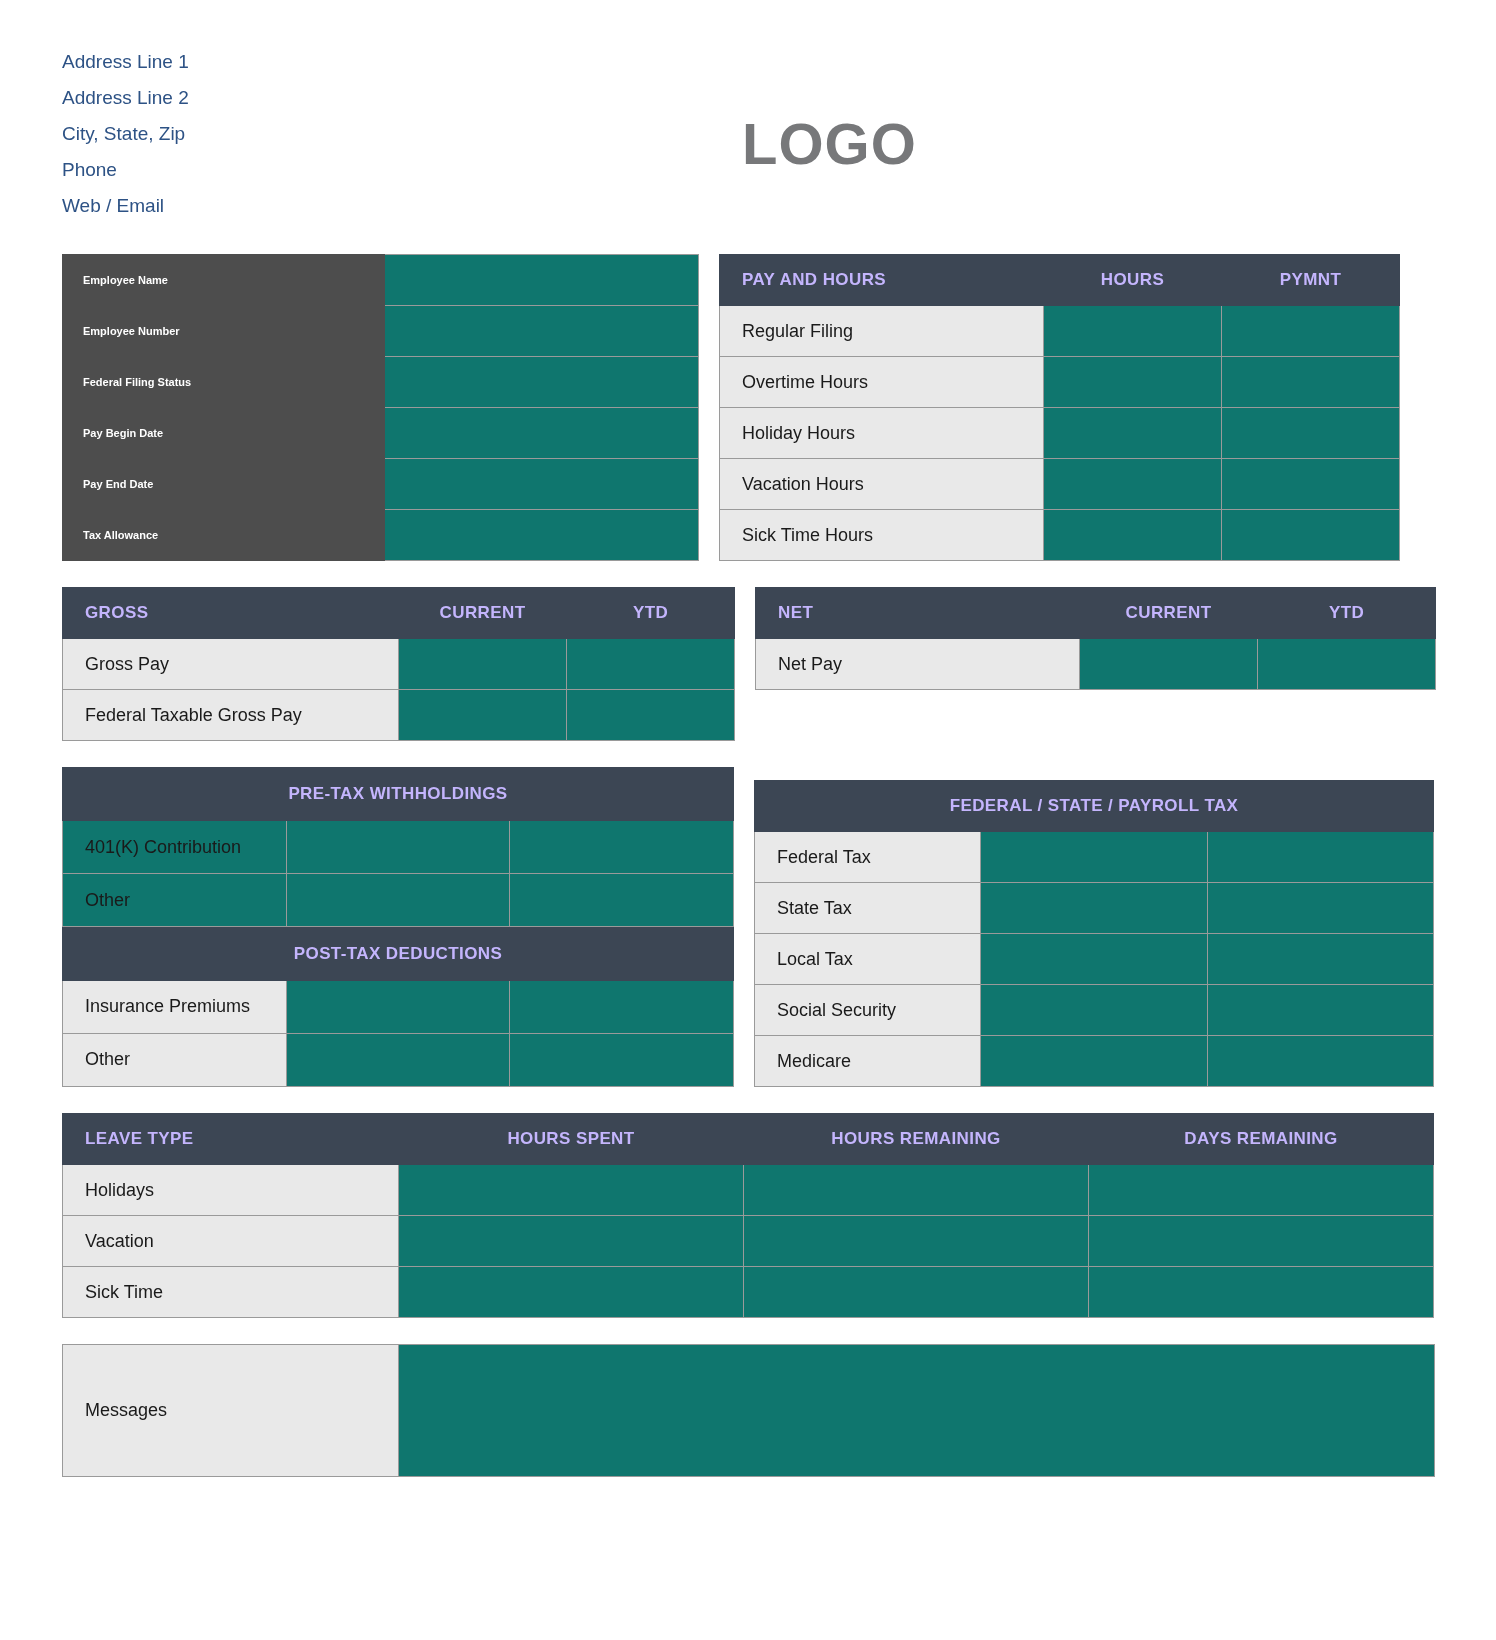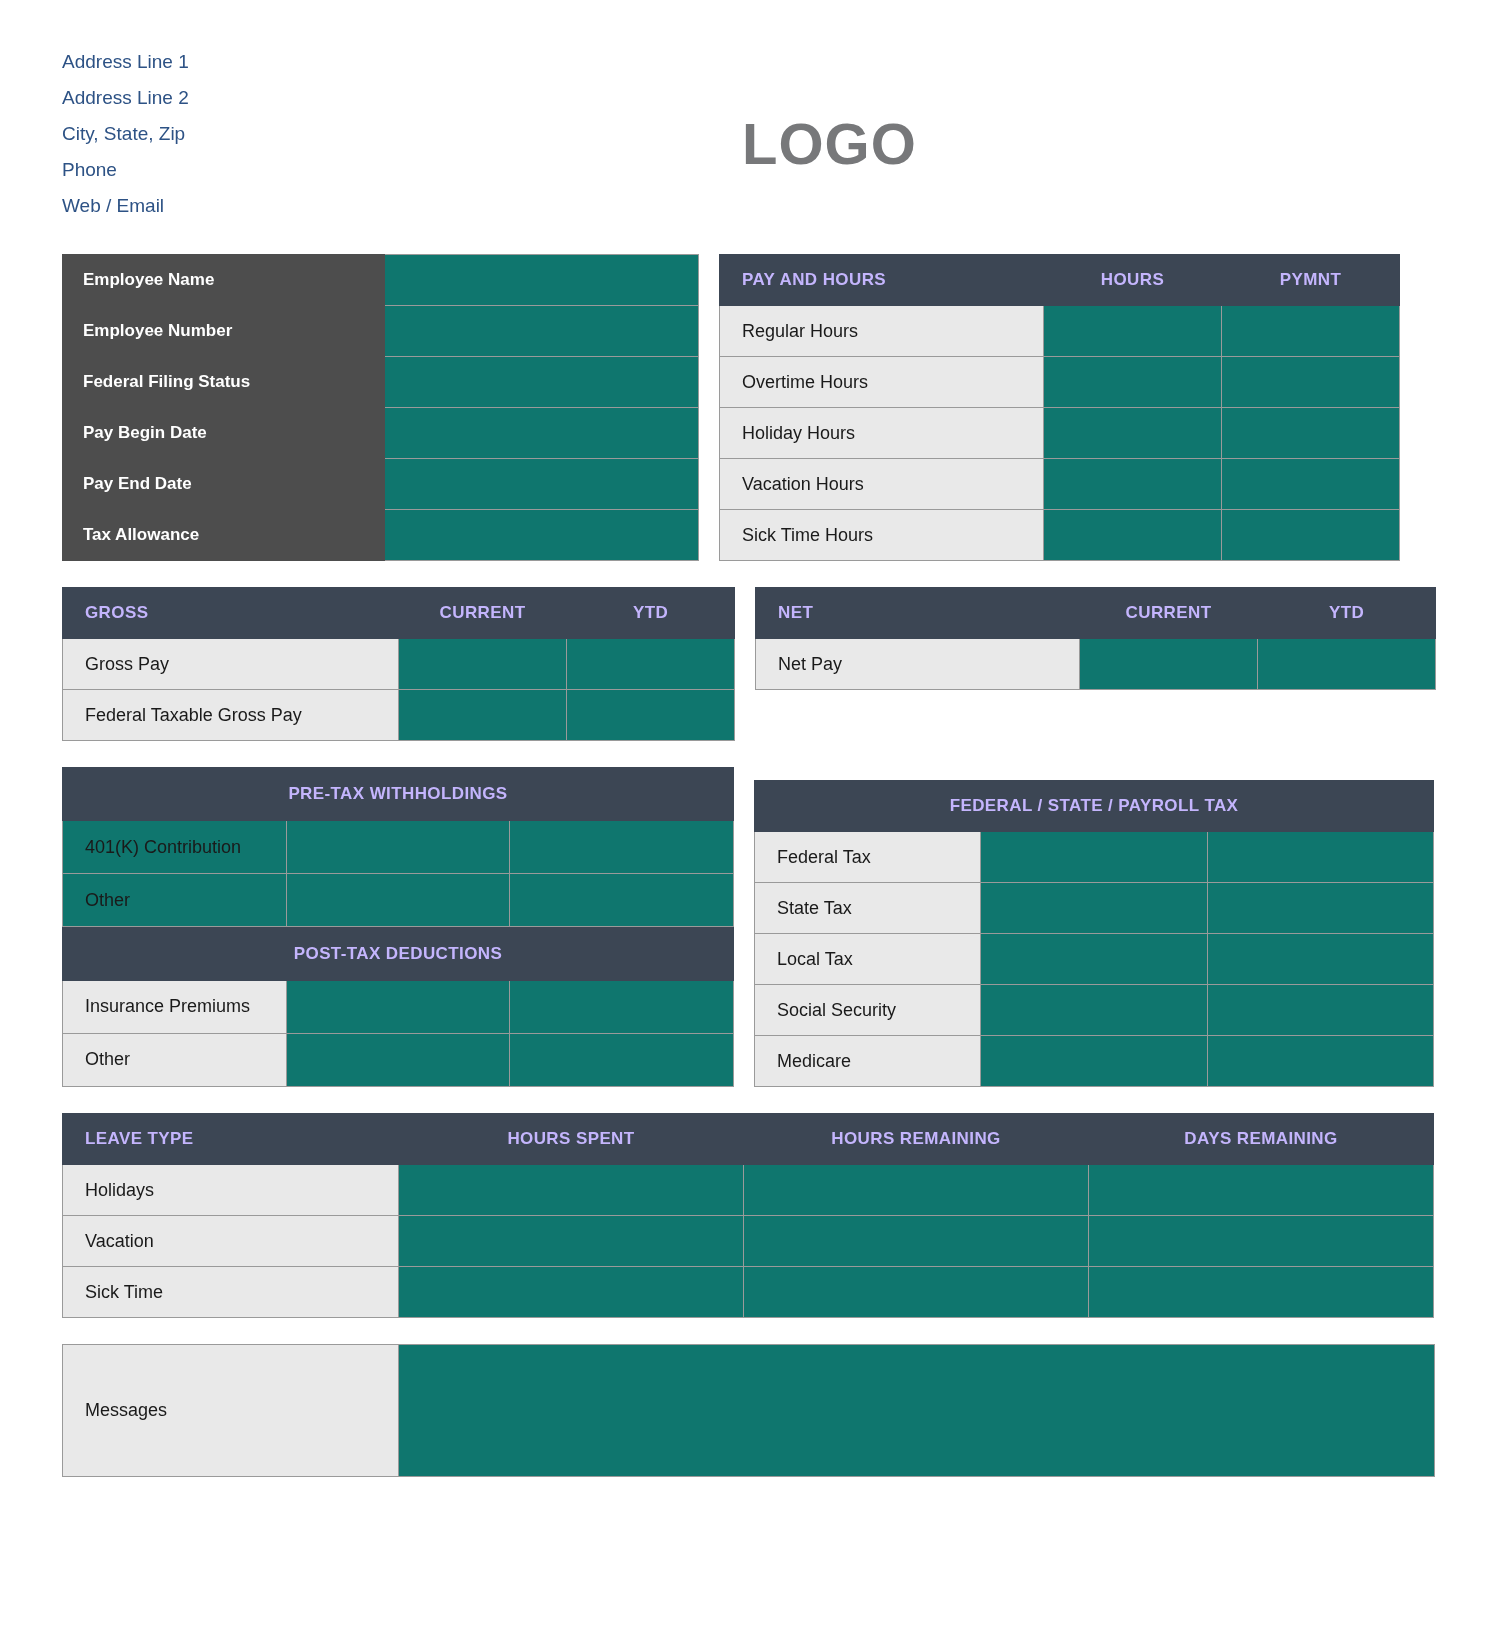--- a/index.html
+++ b/index.html
@@ -77,21 +77,21 @@
     color: #c4b5fd;
     font-weight: bold;
     font-size: 17px;
     letter-spacing: 0.4px;
     border-color: #3c4654;
   }
   td.label-grey {
     background: #4d4d4d;
     color: #ffffff;
     font-weight: bold;
-    font-size: 17px;
+    font-size: 11px;
     border-color: #4d4d4d;
     padding-left: 20px;
   }
   td.tint {
     background: #e9e9e9;
   }
   td.blank {
     background: #0f766e;
   }
   td.nb {
@@ -191,21 +191,21 @@
       </table>
 
     <table class="t-payhours">
       <tbody>
           <tr class="hdr-dark">
         <th class="lab">PAY AND HOURS</th>
         <th class="hrs c">HOURS</th>
         <th class="pmt c">PYMNT</th>
       </tr>
       <tr>
-        <td class="lab tint">Regular Hours</td>
+        <td class="lab tint">Regular Filing</td>
         <td class="hrs blank"></td>
         <td class="pmt blank"></td>
       </tr>
       <tr>
         <td class="lab tint">Overtime Hours</td>
         <td class="hrs blank"></td>
         <td class="pmt blank"></td>
       </tr>
       <tr>
         <td class="lab tint">Holiday Hours</td>

